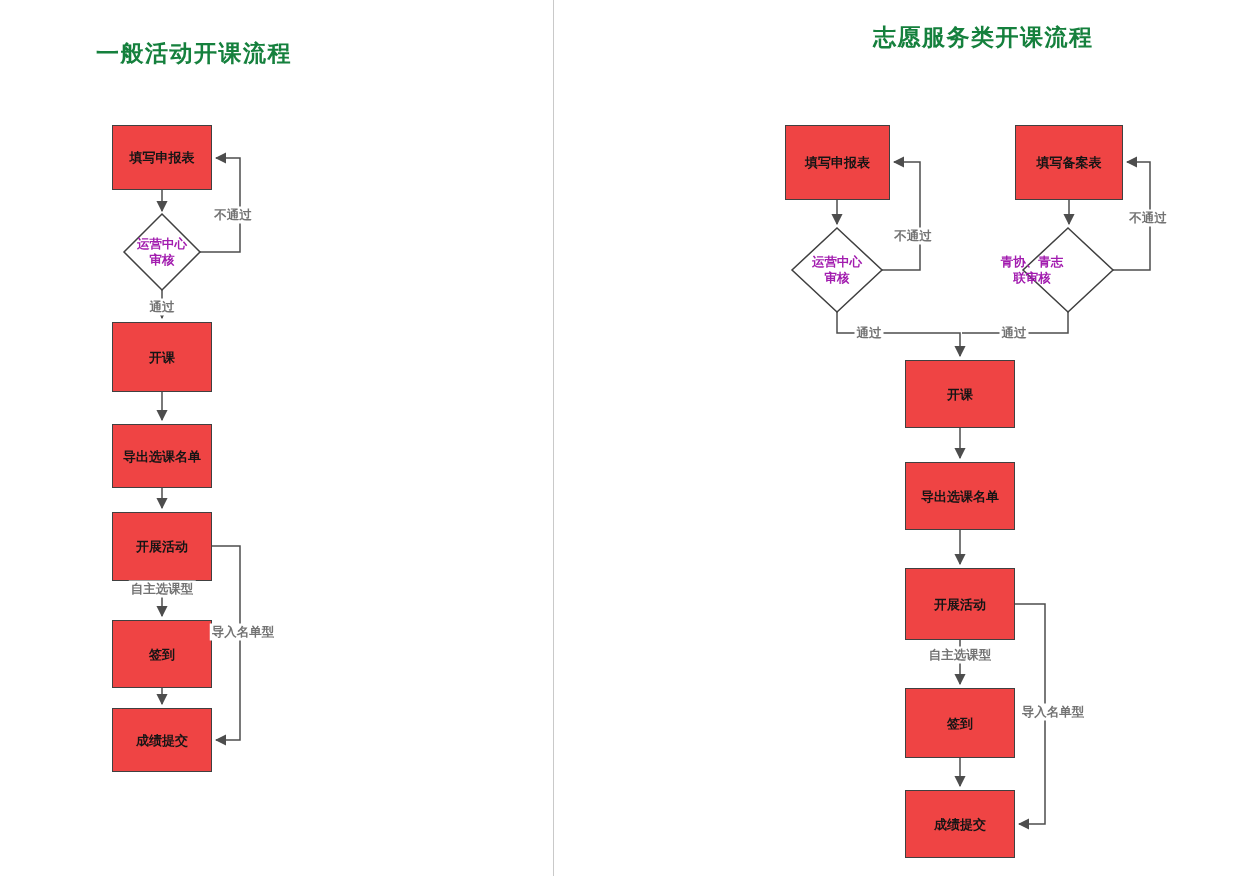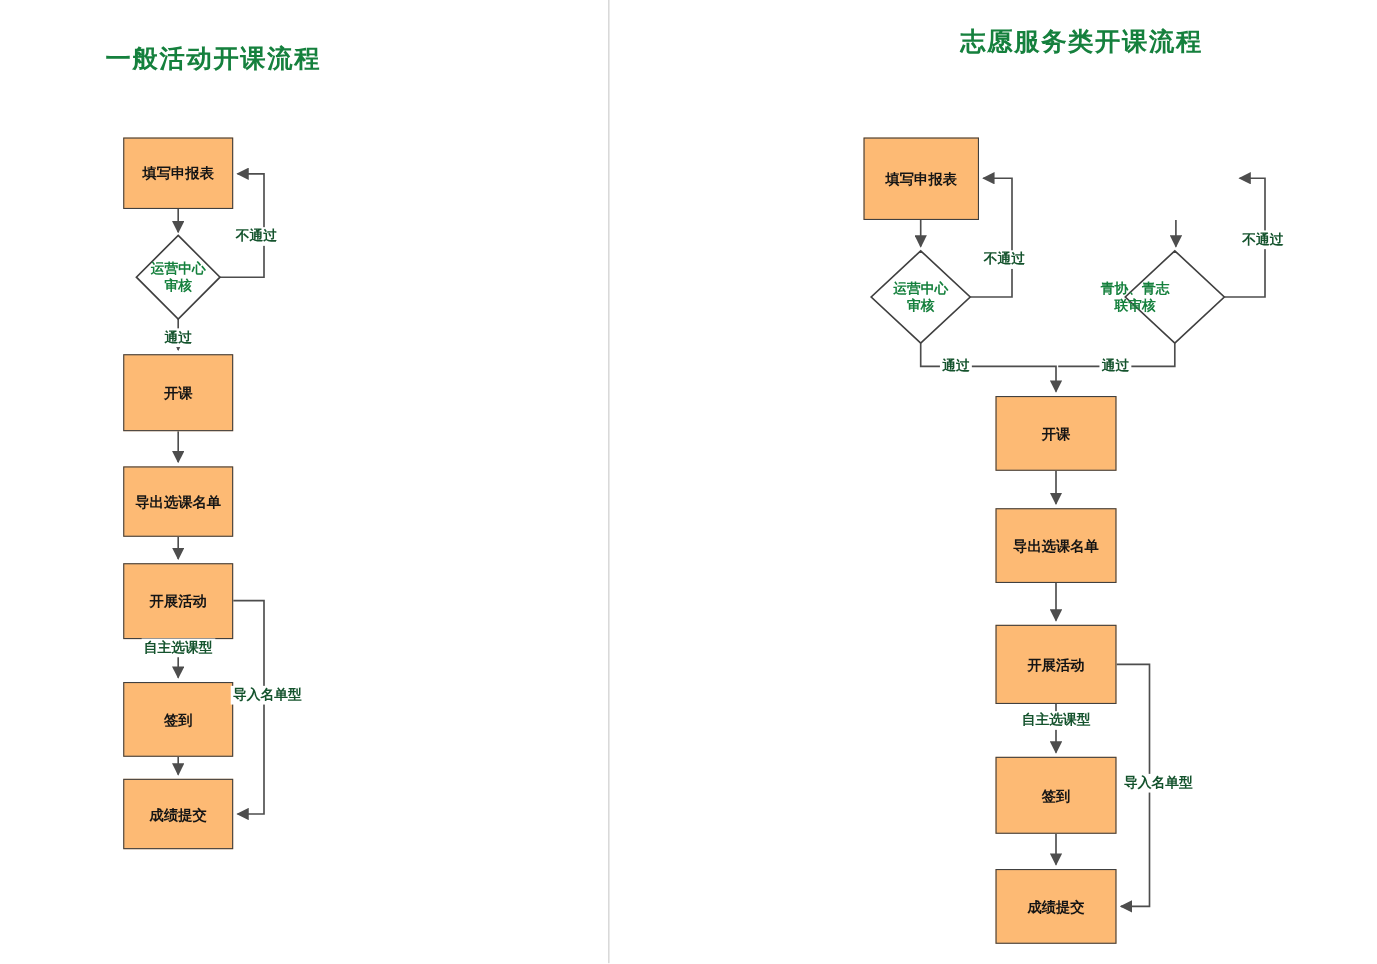--- a/index.html
+++ b/index.html
@@ -4,29 +4,29 @@
 <style>
   * { margin:0; padding:0; box-sizing:border-box; }
   html,body { background:#ffffff; }
   body { font-family:"Liberation Sans","DejaVu Sans",sans-serif; }
   .page { position:relative; width:1252px; height:876px; background:#ffffff; overflow:hidden; }
   .vdivider { position:absolute; left:553px; top:0; width:1px; height:876px; background:#c9c9c9; }
   .title { position:absolute; font-size:23px; font-weight:bold; color:#15803d; letter-spacing:1.5px; }
   .edges { position:absolute; left:0; top:0; z-index:1; }
   .edges polyline { fill:none; stroke:#4d4d4d; stroke-width:1.5; }
   .edges polygon.diamond { fill:#ffffff; stroke:#404040; stroke-width:1.5; }
-  .node { position:absolute; background:#fdba74; border:1.5px solid #404040;
+  .node { position:absolute; background:#ef4444; border:1.5px solid #404040;
           display:flex; align-items:center; justify-content:center; text-align:center;
           font-size:13px; font-weight:bold; color:#151515; white-space:pre-line;
           line-height:17px; z-index:2; }
   .dlabel { position:absolute; transform:translate(-50%,-50%); text-align:center;
-            font-size:12.5px; font-weight:bold; color:#15803d; white-space:pre-line;
+            font-size:12.5px; font-weight:bold; color:#a21caf; white-space:pre-line;
             line-height:16px; z-index:2; }
   .elabel { position:absolute; transform:translate(-50%,-50%); background:#ffffff;
-            padding:0 2px; font-size:12.5px; font-weight:bold; color:#14532d;
+            padding:0 2px; font-size:12.5px; font-weight:bold; color:#737373;
             z-index:3; white-space:nowrap; }
 </style>
 </head>
 <body>
 
 <div class="page">
 
   <div class="vdivider"></div>
 
   <div class="title" style="left:96px; top:38px;">一般活动开课流程</div>
@@ -79,20 +79,21 @@
   <div class="node" style="left:112px; top:512px; width:100px; height:69px;">开展活动</div>
   <div class="node" style="left:112px; top:620px; width:100px; height:68px;">签到</div>
   <div class="node" style="left:112px; top:708px; width:100px; height:64px;">成绩提交</div>
 
   <div class="elabel" style="left:233px; top:215px;">不通过</div>
   <div class="elabel" style="left:162px; top:307px;">通过</div>
   <div class="elabel" style="left:162px; top:589px;">自主选课型</div>
   <div class="elabel" style="left:243px; top:632px;">导入名单型</div>
 
   <div class="node" style="left:785px; top:125px; width:105px; height:75px;">填写申报表</div>
+  <div class="node" style="left:1015px; top:125px; width:108px; height:75px;">填写备案表</div>
   <div class="dlabel" style="left:837px; top:270px;">运营中心
 审核</div>
   <div class="dlabel" style="left:1032px; top:270px;">青协、青志
 联审核</div>
   <div class="node" style="left:905px; top:360px; width:110px; height:68px;">开课</div>
   <div class="node" style="left:905px; top:462px; width:110px; height:68px;">导出选课名单</div>
   <div class="node" style="left:905px; top:568px; width:110px; height:72px;">开展活动</div>
   <div class="node" style="left:905px; top:688px; width:110px; height:70px;">签到</div>
   <div class="node" style="left:905px; top:790px; width:110px; height:68px;">成绩提交</div>
 

